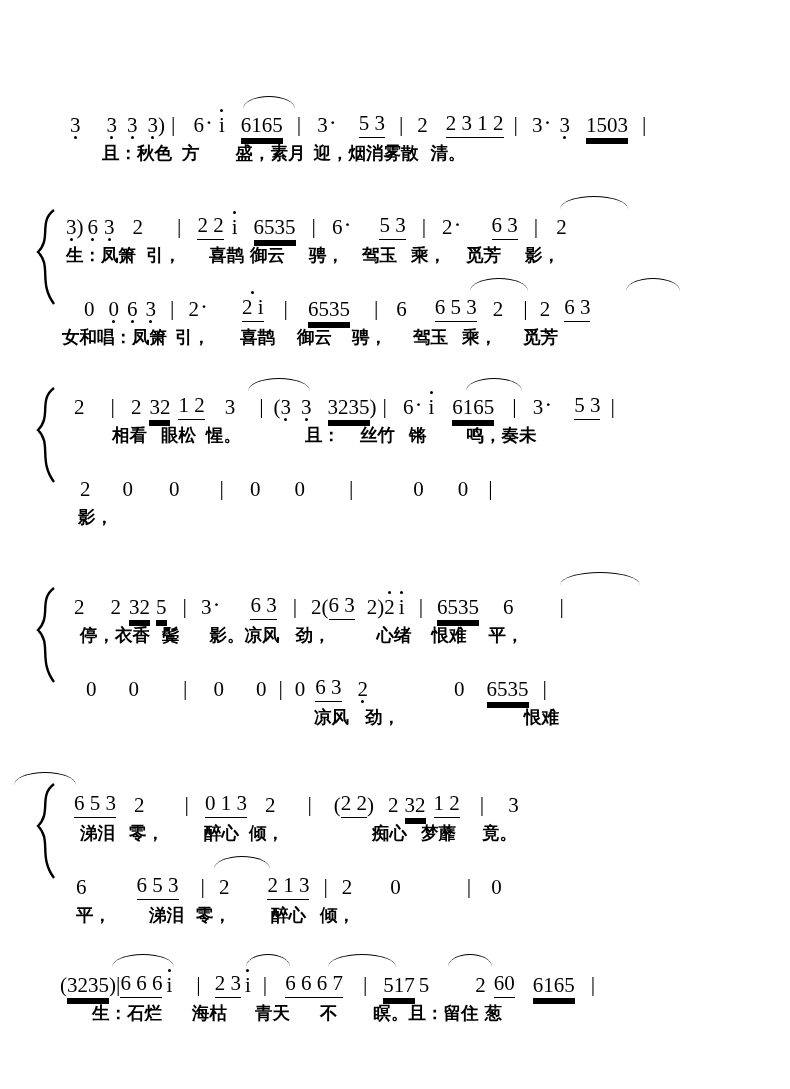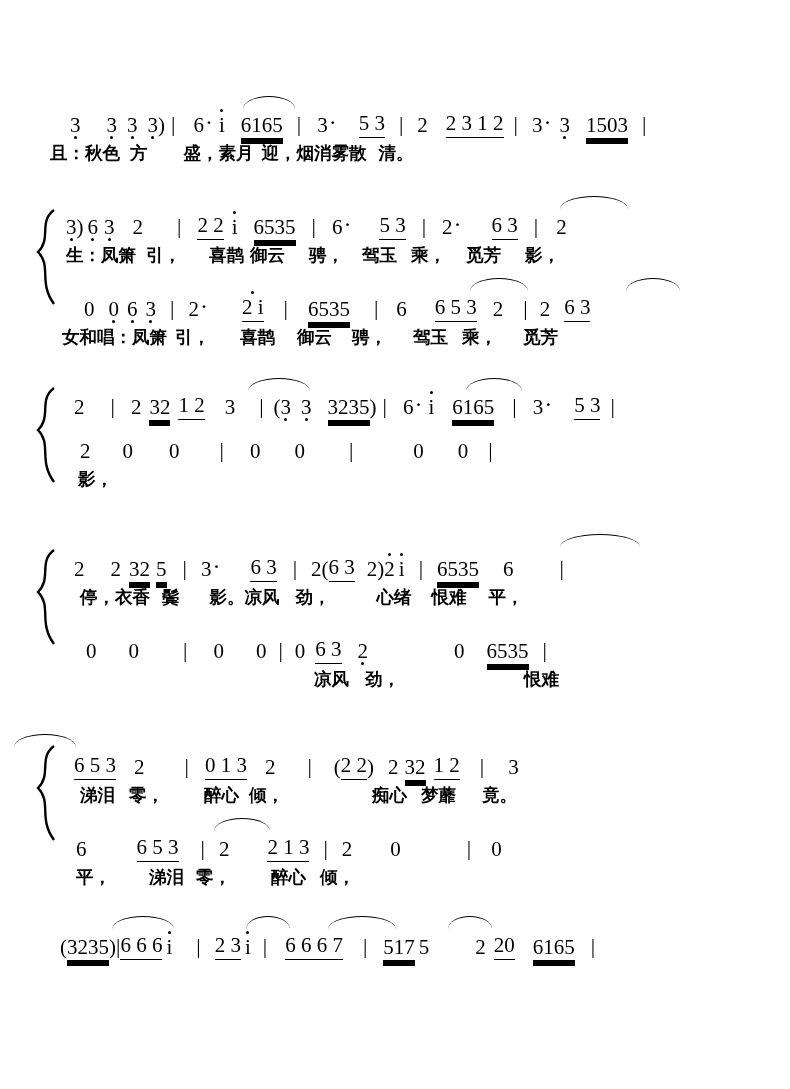--- a/index.html
+++ b/index.html
@@ -153,21 +153,21 @@
       <span class="sp" style="width:14px"></span>
       <span class="cell dotr">3</span>
       <span class="sp" style="width:8px"></span>
       <span class="cell dotbelow">3</span>
       <span class="sp" style="width:16px"></span>
       <span class="cell u2">1503</span>
       <span class="sp" style="width:14px"></span>
       <span class="bar">|</span>
       <span class="slur" style="left:243px; top:-2px; width:52px;"></span>
     </div>
-    <div class="lyric-row" style="padding-left:50px;">
+    <div class="lyric-row" style="padding-left:102px;">
       <span class="lyr">且：秋色</span>
       <span class="sp" style="width:10px"></span>
       <span class="lyr">方</span>
       <span class="sp" style="width:36px"></span>
       <span class="lyr">盛，素月</span>
       <span class="sp" style="width:8px"></span>
       <span class="lyr">迎，烟消雾散</span>
       <span class="sp" style="width:12px"></span>
       <span class="lyr">清。</span>
     </div>
@@ -323,20 +323,35 @@
       <span class="sp" style="width:18px"></span>
       <span class="bar">|</span>
       <span class="sp" style="width:16px"></span>
       <span class="cell dotr">3</span>
       <span class="sp" style="width:22px"></span>
       <span class="cell u1">5&nbsp;3</span>
       <span class="sp" style="width:10px"></span>
       <span class="bar">|</span>
       <span class="slur" style="left:248px; top:-2px; width:62px;"></span>
       <span class="slur" style="left:466px; top:-2px; width:56px;"></span>
+    </div>
+    <div class="lyric-row" style="padding-left:112px;">
+      <span class="lyr">相看</span>
+      <span class="sp" style="width:14px"></span>
+      <span class="lyr">眼松</span>
+      <span class="sp" style="width:10px"></span>
+      <span class="lyr">惺。</span>
+      <span class="sp" style="width:64px"></span>
+      <span class="lyr">且：</span>
+      <span class="sp" style="width:20px"></span>
+      <span class="lyr">丝竹</span>
+      <span class="sp" style="width:14px"></span>
+      <span class="lyr">锵</span>
+      <span class="sp" style="width:40px"></span>
+      <span class="lyr">鸣，奏未</span>
     </div>
 
     <div class="staff-row" style="padding-left:80px;">
       <span class="cell">2</span>
       <span class="sp" style="width:32px"></span>
       <span class="cell">0</span>
       <span class="sp" style="width:36px"></span>
       <span class="cell">0</span>
       <span class="sp" style="width:40px"></span>
       <span class="bar">|</span>
@@ -552,25 +567,38 @@
       <span class="cell u1">6&nbsp;6&nbsp;6&nbsp;7</span>
       <span class="sp" style="width:20px"></span>
       <span class="bar">|</span>
       <span class="sp" style="width:16px"></span>
       <span class="cell u2">517</span>
       <span class="sp" style="width:4px"></span>
       <span class="cell">5</span>
       <span class="sp" style="width:46px"></span>
       <span class="cell">2</span>
       <span class="sp" style="width:8px"></span>
-      <span class="cell u1">20</span>
+      <span class="cell u1">60</span>
       <span class="sp" style="width:18px"></span>
       <span class="cell u2">6165</span>
       <span class="sp" style="width:16px"></span>
       <span class="bar">|</span>
       <span class="slur" style="left:112px; top:-4px; width:62px;"></span>
       <span class="slur" style="left:246px; top:-4px; width:44px;"></span>
       <span class="slur" style="left:328px; top:-4px; width:68px;"></span>
       <span class="slur" style="left:448px; top:-4px; width:44px;"></span>
     </div>
+    <div class="lyric-row" style="padding-left:92px;">
+      <span class="lyr">生：石烂</span>
+      <span class="sp" style="width:30px"></span>
+      <span class="lyr">海枯</span>
+      <span class="sp" style="width:28px"></span>
+      <span class="lyr">青天</span>
+      <span class="sp" style="width:30px"></span>
+      <span class="lyr">不</span>
+      <span class="sp" style="width:36px"></span>
+      <span class="lyr">瞑。且：留住</span>
+      <span class="sp" style="width:6px"></span>
+      <span class="lyr">葱</span>
+    </div>
   </div>
 
 </div>
 
 </body></html>

